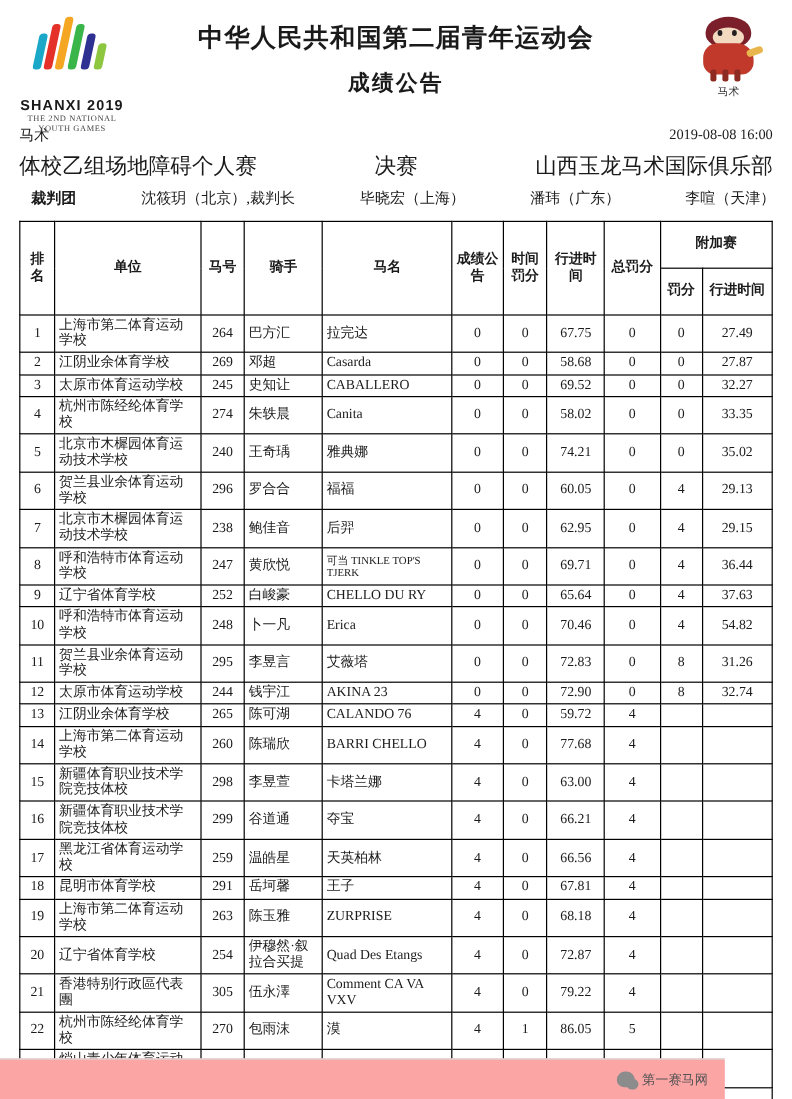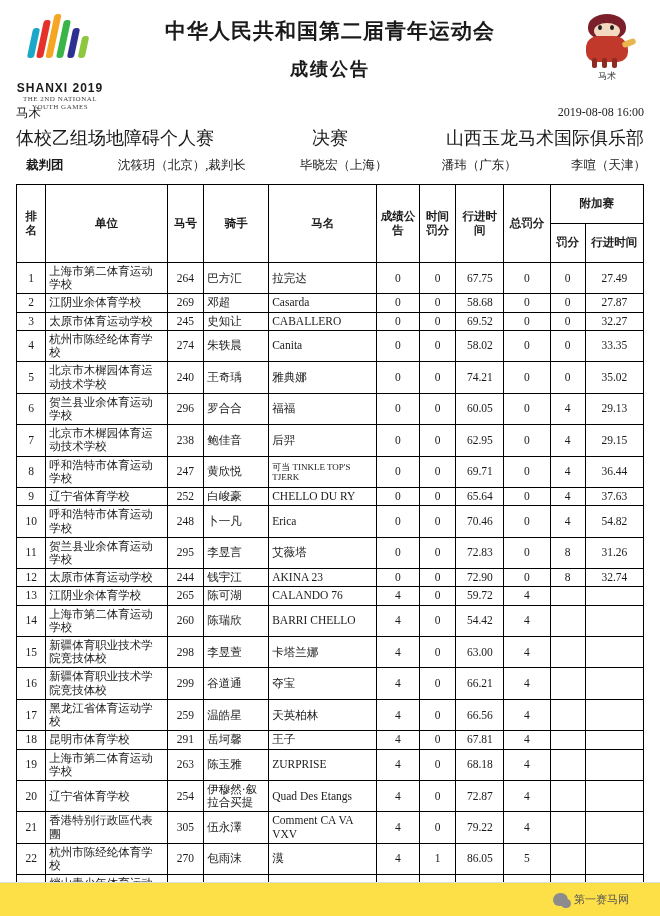--- a/index.html
+++ b/index.html
@@ -100,24 +100,24 @@
   .pen{width:44px;}
   .timepen{width:36px;}
   .gotime{width:46px;}
   .total{width:48px;}
   .jo-pen{width:34px;}
   .jo-time{width:60px;}
   .horsename-sm{font-size:9px;letter-spacing:0;}
 
   
   .wechat{
-    position:absolute;left:0;bottom:0;width:660px;height:34px;
-    background:#fde047;border-top:1px solid #dcdcdc;
+    position:absolute;left:0;bottom:0;width:604px;height:34px;
+    background:#fca5a5;border-top:1px solid #dcdcdc;
     display:flex;align-items:center;justify-content:flex-end;
-    padding-right:31px;box-sizing:border-box;font-size:11px;color:#555;
+    padding-right:14px;box-sizing:border-box;font-size:11px;color:#555;
     font-family:"Liberation Sans", sans-serif;
   }
   .wechat-icon{
     width:15px;height:13px;background:#8c8c8c;border-radius:7px 7px 6px 6px;
     margin-right:6px;position:relative;
   }
   .wechat-icon:after{
     content:"";position:absolute;right:-3px;bottom:-2px;width:10px;height:9px;
     background:#8c8c8c;border-radius:5px;
   }
@@ -374,21 +374,21 @@
           <td class="c jo-time"></td>
         </tr>
         <tr>
           <td class="c rank">14</td>
           <td class="l unit">上海市第二体育运动学校</td>
           <td class="c horseno">260</td>
           <td class="l rider">陈瑞欣</td>
           <td class="l horsename">BARRI CHELLO</td>
           <td class="c pen">4</td>
           <td class="c timepen">0</td>
-          <td class="c gotime">54.42</td>
+          <td class="c gotime">77.68</td>
           <td class="c total">4</td>
           <td class="c jo-pen"></td>
           <td class="c jo-time"></td>
         </tr>
         <tr>
           <td class="c rank">15</td>
           <td class="l unit">新疆体育职业技术学院竞技体校</td>
           <td class="c horseno">298</td>
           <td class="l rider">李昱萱</td>
           <td class="l horsename">卡塔兰娜</td>

